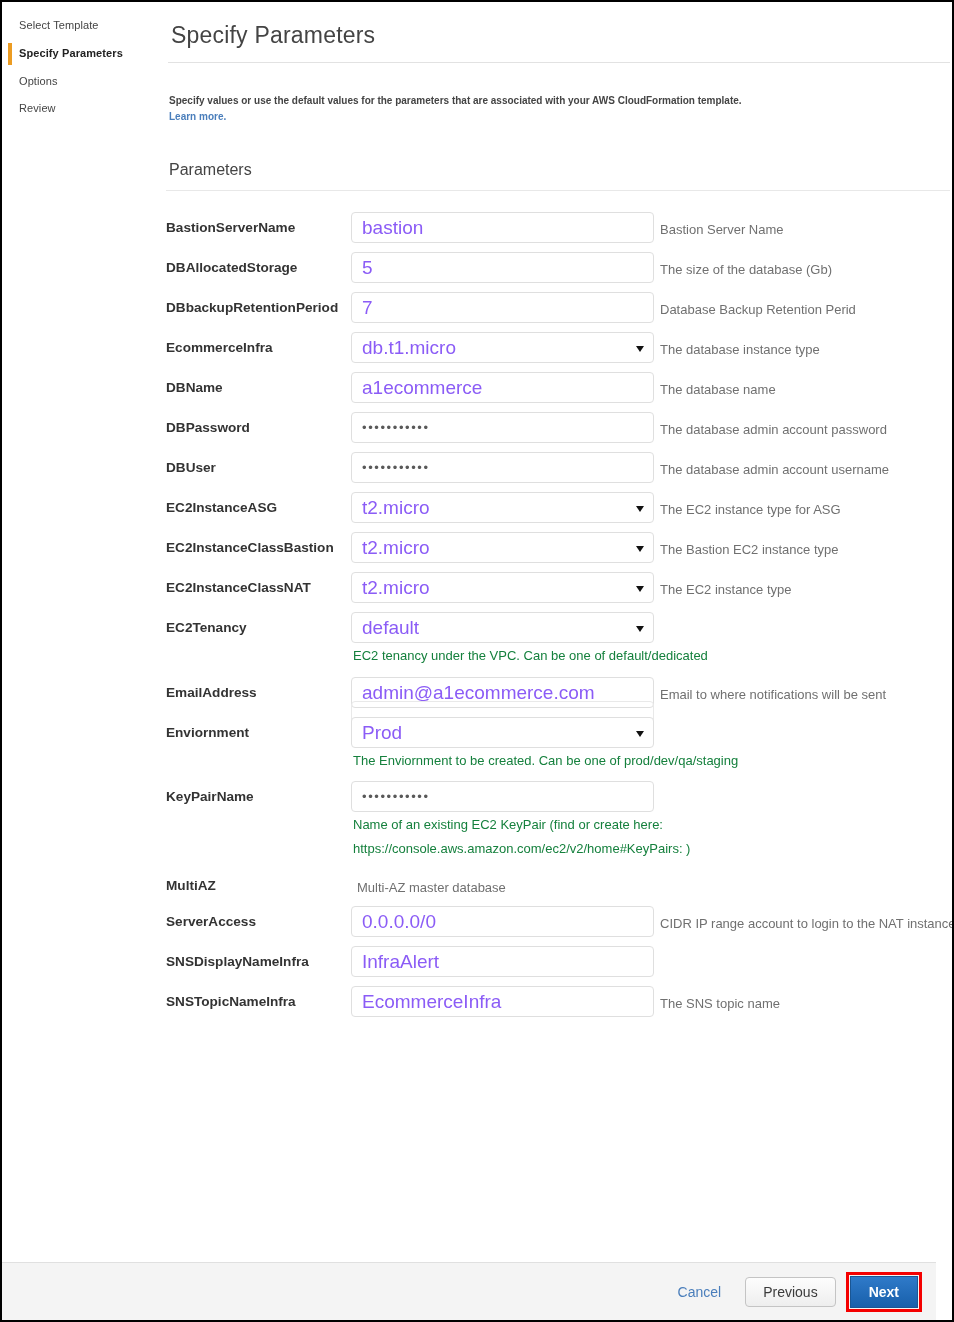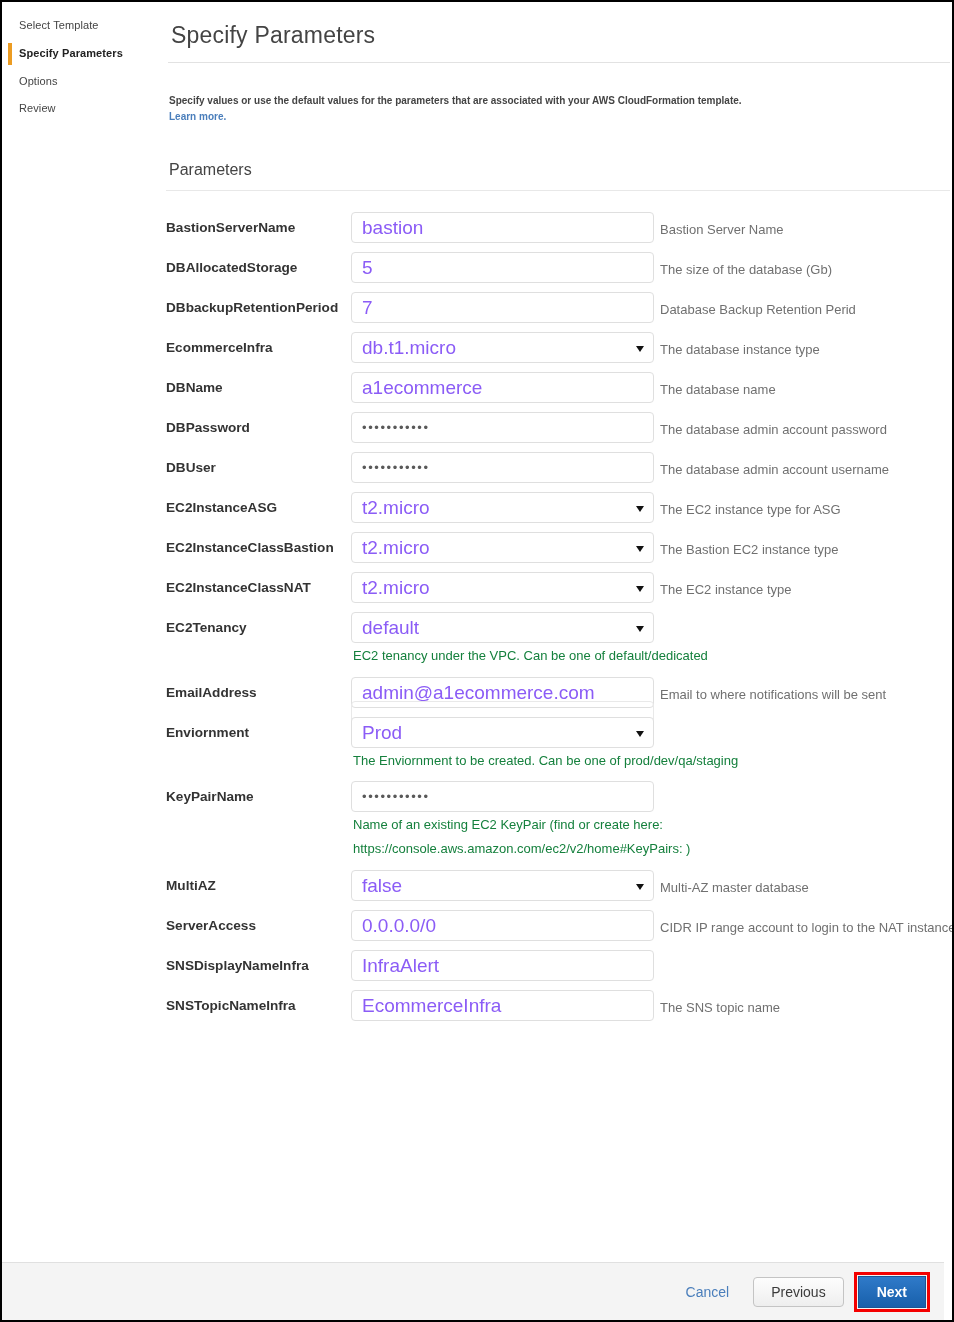--- a/index.html
+++ b/index.html
@@ -182,21 +182,21 @@
     color: #15803d;
     line-height: 1.72;
     padding: 2px 0 0 2px;
     white-space: nowrap;
   }
 
   
   #footer {
     position: absolute;
     left: 0;
-    right: 8px;
+    right: 16px;
     bottom: 0;
     height: 58px;
     background: #f4f4f4;
     border-top: 1px solid #e0e0e0;
     display: flex;
     align-items: center;
     justify-content: flex-end;
     padding-right: 14px;
     box-sizing: border-box;
   }
@@ -361,23 +361,20 @@
           <div class="p-label">KeyPairName</div>
           <div class="p-field">
             <div class="ctl dots"><span>•••••••••••</span></div>
             <div class="p-help">Name of an existing EC2 KeyPair (find or create here:</div>
             <div class="p-help">https://console.aws.amazon.com/ec2/v2/home#KeyPairs: )</div>
           </div>
           <div class="p-desc"></div>
         </div>
         <div class="row">
           <div class="p-label">MultiAZ</div>
-          <div class="p-field">
-            <div class="ctl select"><span>false</span><span class="caret"></span></div>
-          </div>
           <div class="p-desc">Multi-AZ master database</div>
         </div>
         <div class="row">
           <div class="p-label">ServerAccess</div>
           <div class="p-field">
             <div class="ctl"><span>0.0.0.0/0</span></div>
           </div>
           <div class="p-desc">CIDR IP range account to login to the NAT instance</div>
         </div>
         <div class="row">

